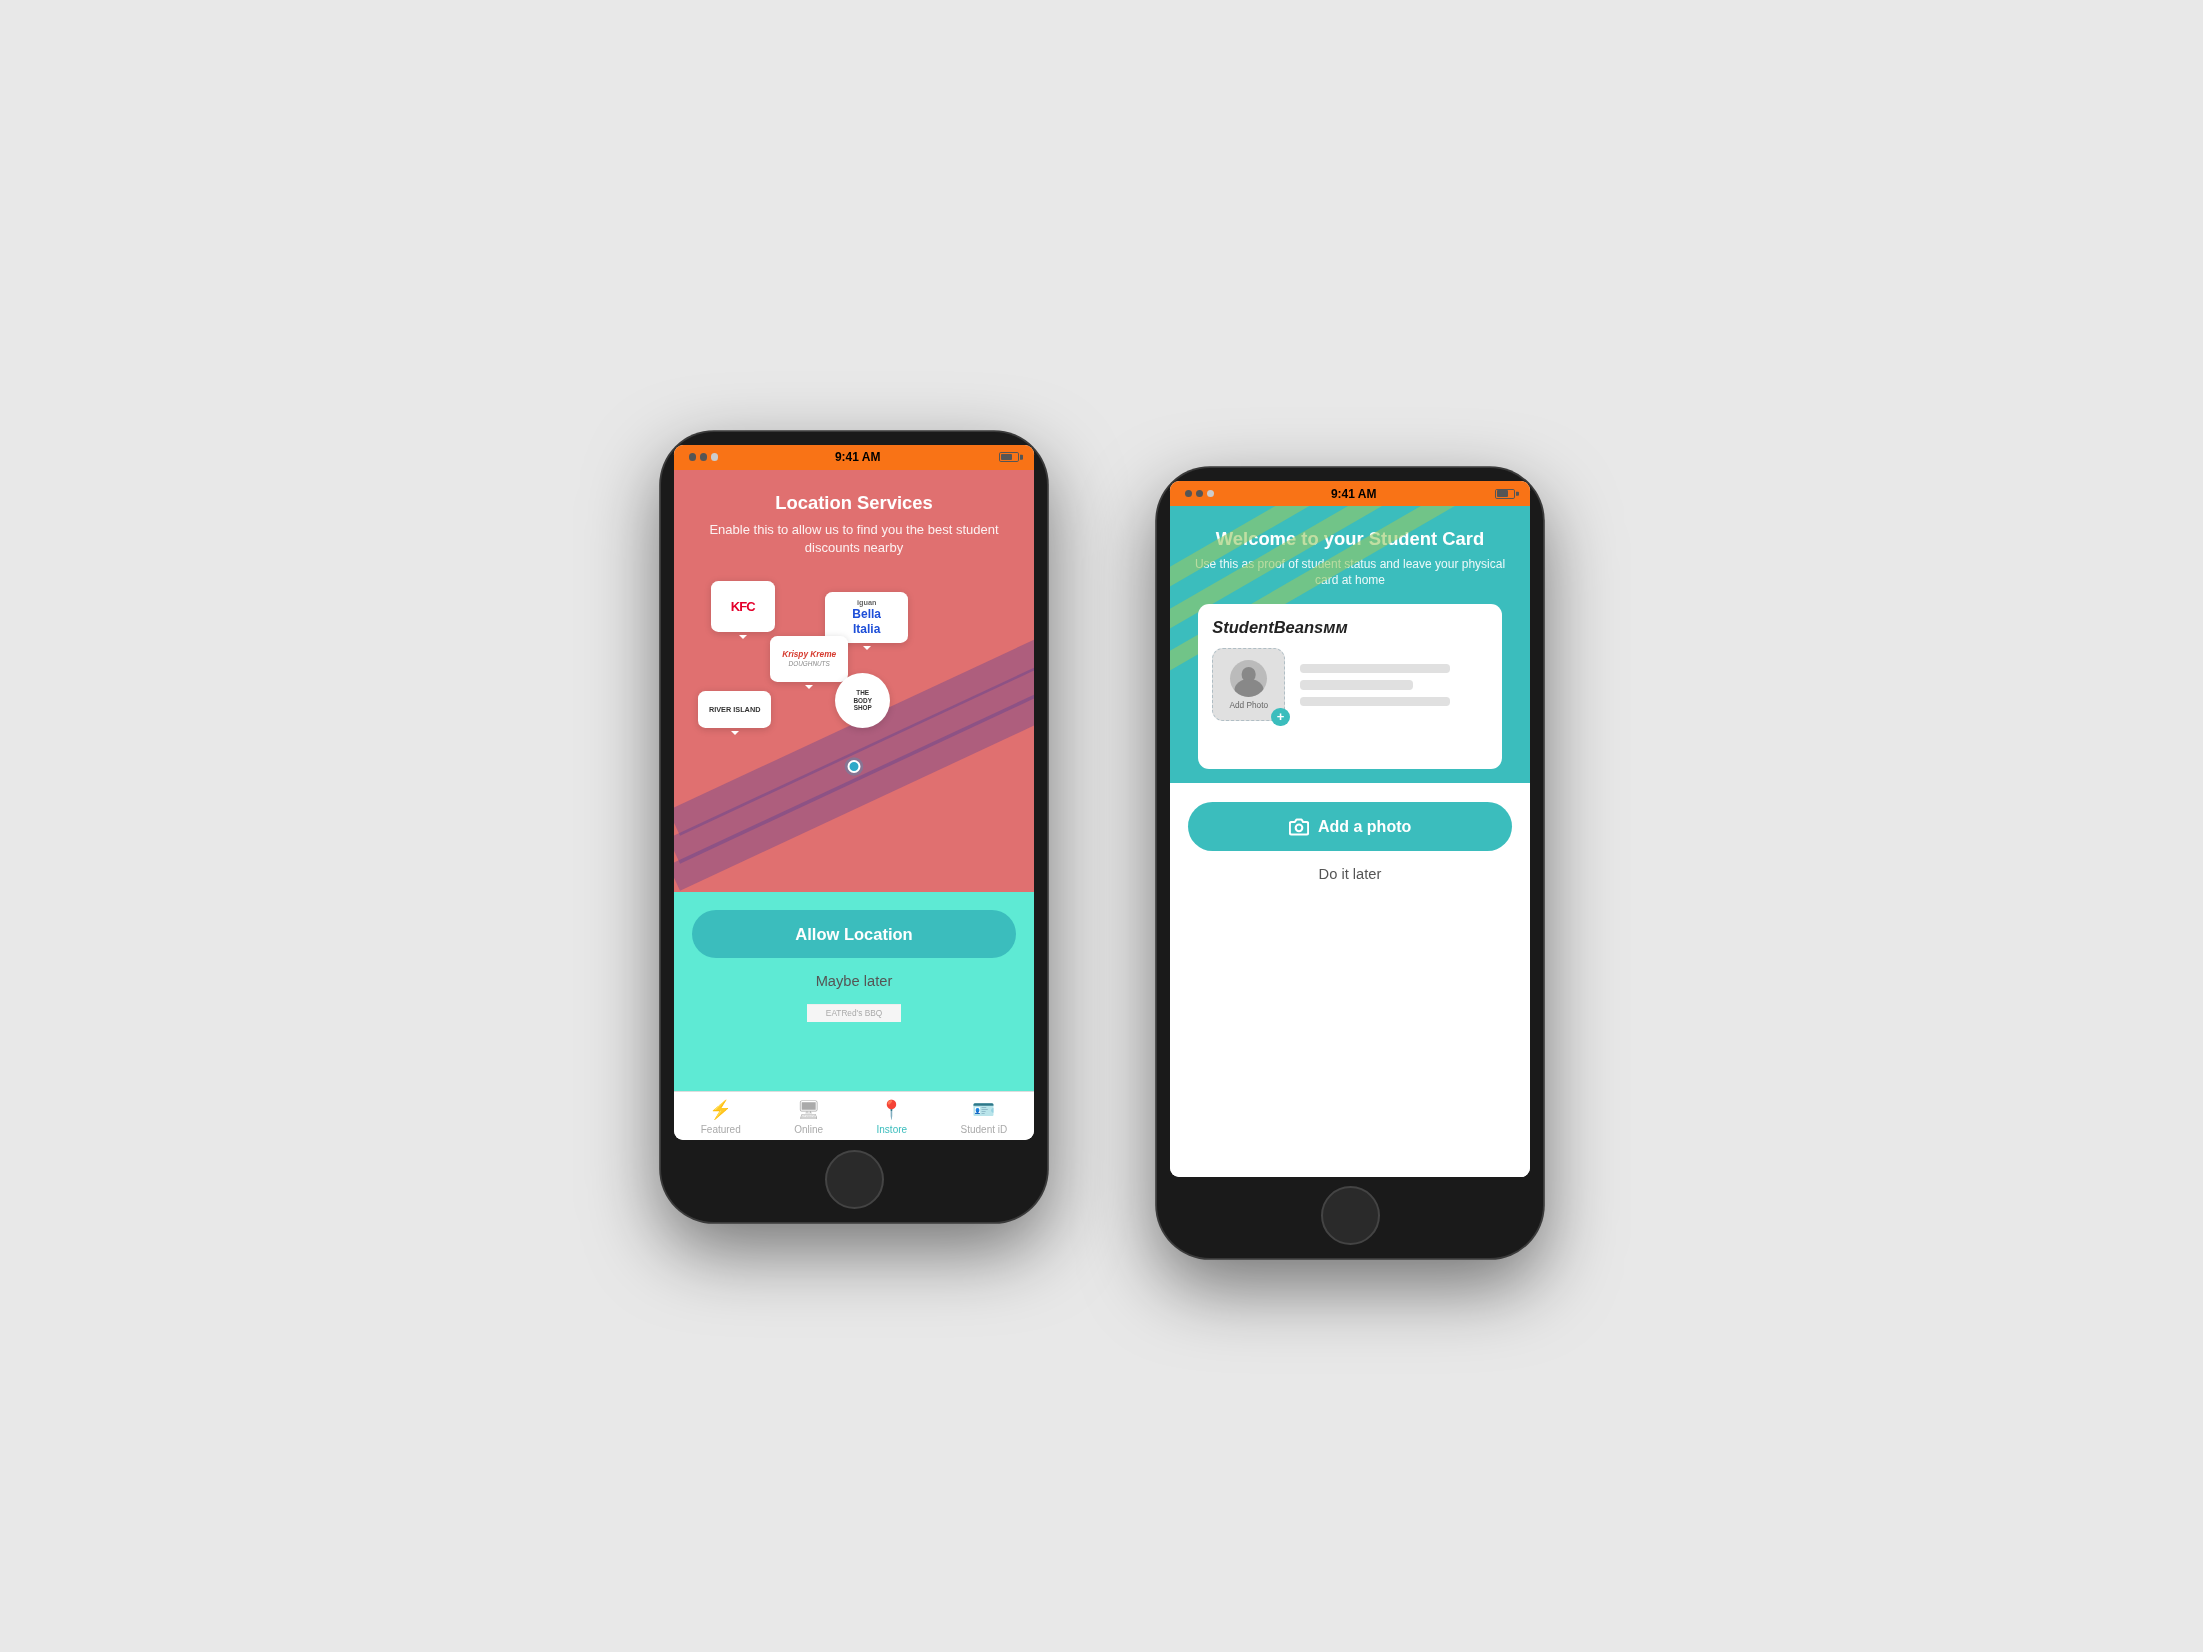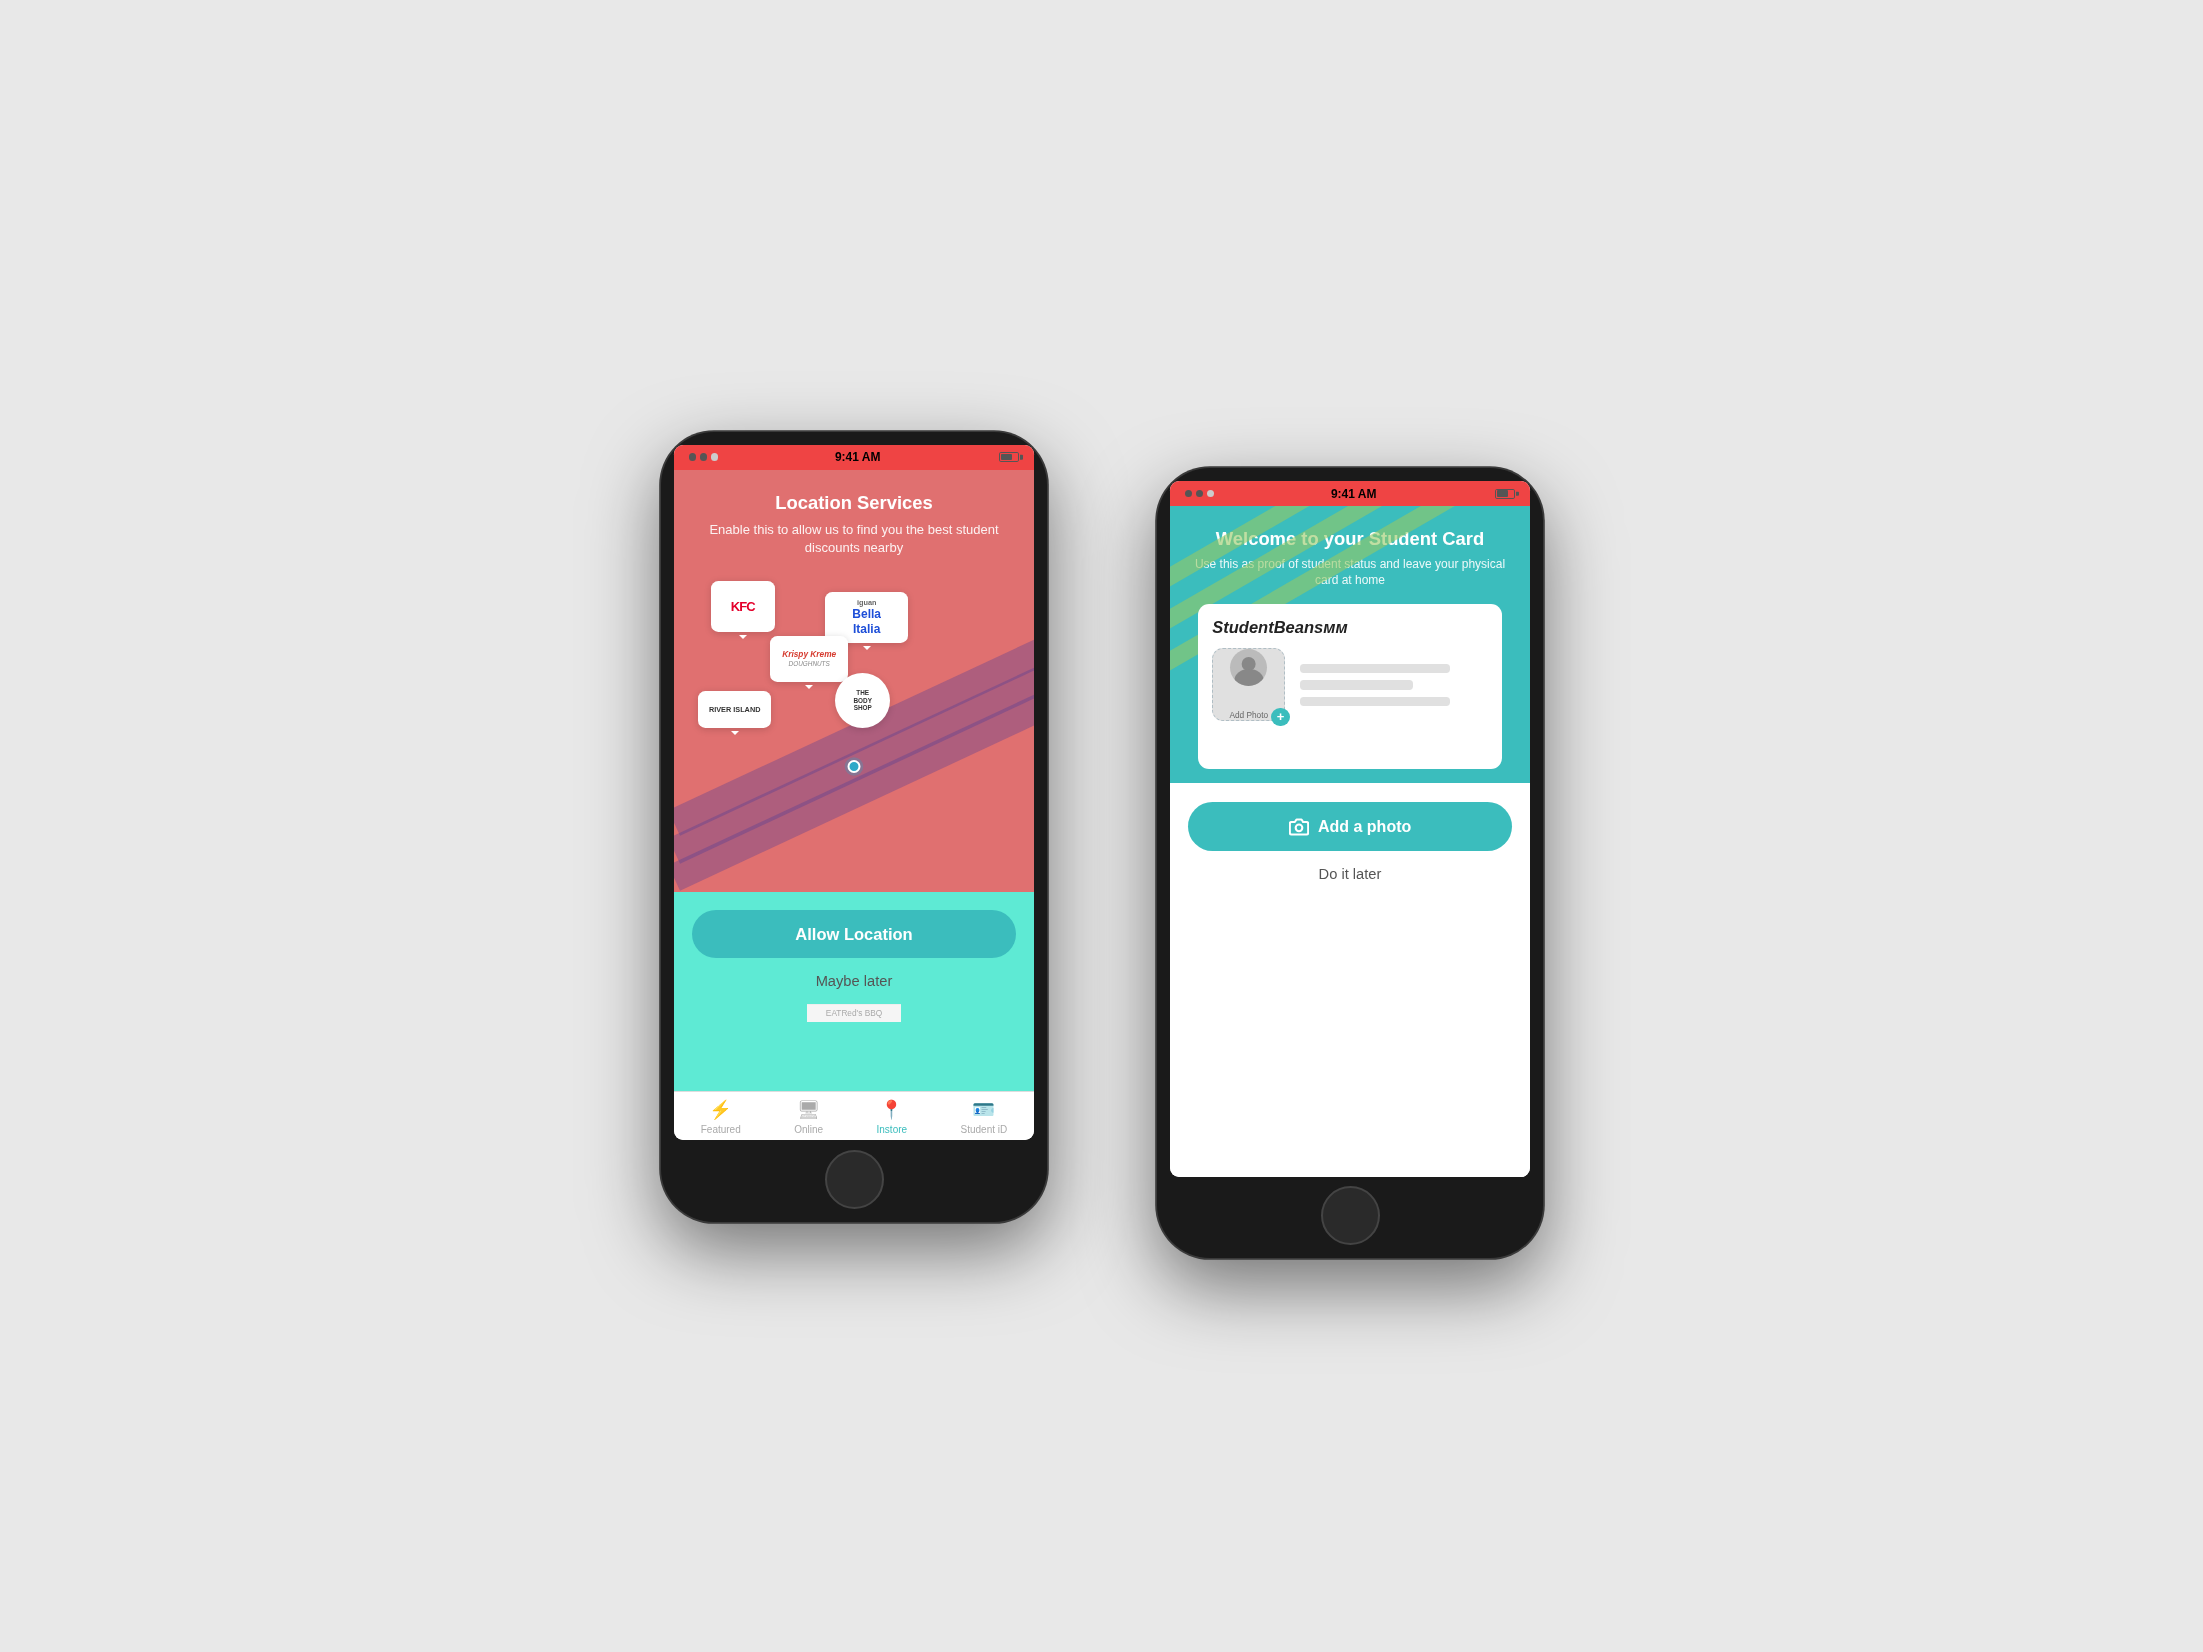--- a/index.html
+++ b/index.html
@@ -76,21 +76,21 @@
     }
 
     
     .status-bar {
       display: flex;
       justify-content: space-between;
       align-items: center;
       padding: 5.5px 14.7px;
       font-size: 12px;
       font-weight: 600;
-      background: #ef4444;
+      background: #f97316;
       flex-shrink: 0;
     }
     .status-dots { display: flex; gap: 3.7px; }
     .status-dot {
       width: 7.3px; height: 7.3px;
       border-radius: 50%;
       background: #ccc;
     }
     .status-dot.active { background: #555; }
     .status-time { font-size: 12px; font-weight: 600; }
@@ -362,21 +362,21 @@
     }
     .photo-placeholder {
       width: 73px;
       height: 73px;
       border-radius: 11px;
       border: 1.8px dashed #b0bec5;
       background: #e0e0e0;
       display: flex;
       flex-direction: column;
       align-items: center;
-      justify-content: space-between;
+      justify-content: center;
       position: relative;
     }
     .avatar-icon {
       width: 37px;
       height: 37px;
       border-radius: 50%;
       background: #bbb;
       position: relative;
       overflow: hidden;
     }

